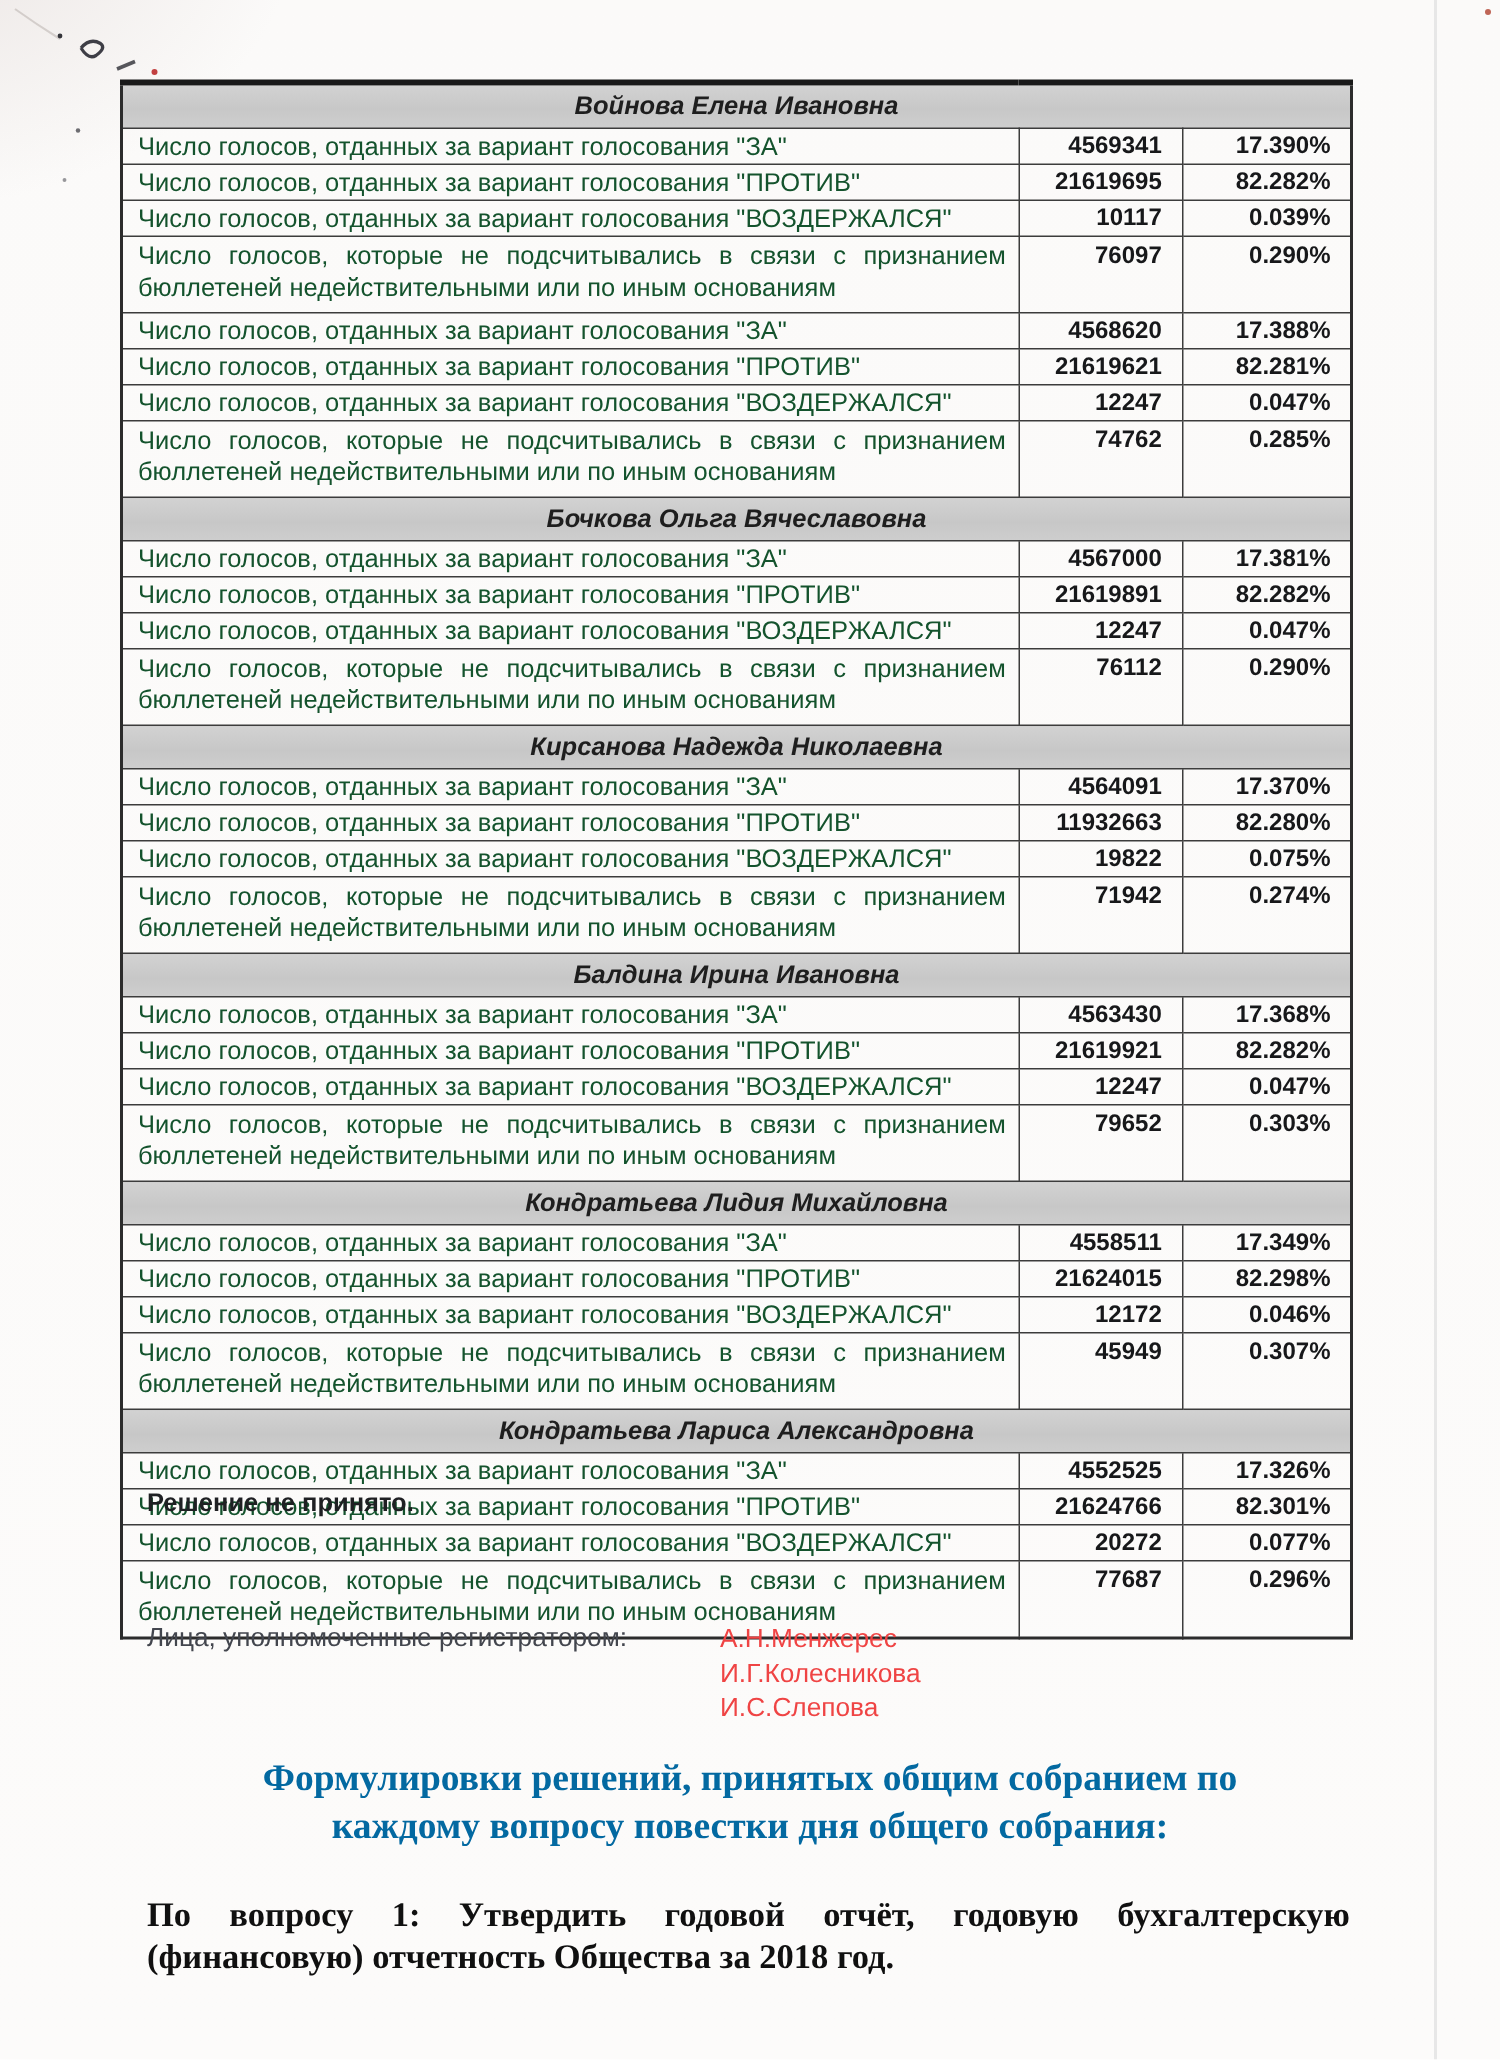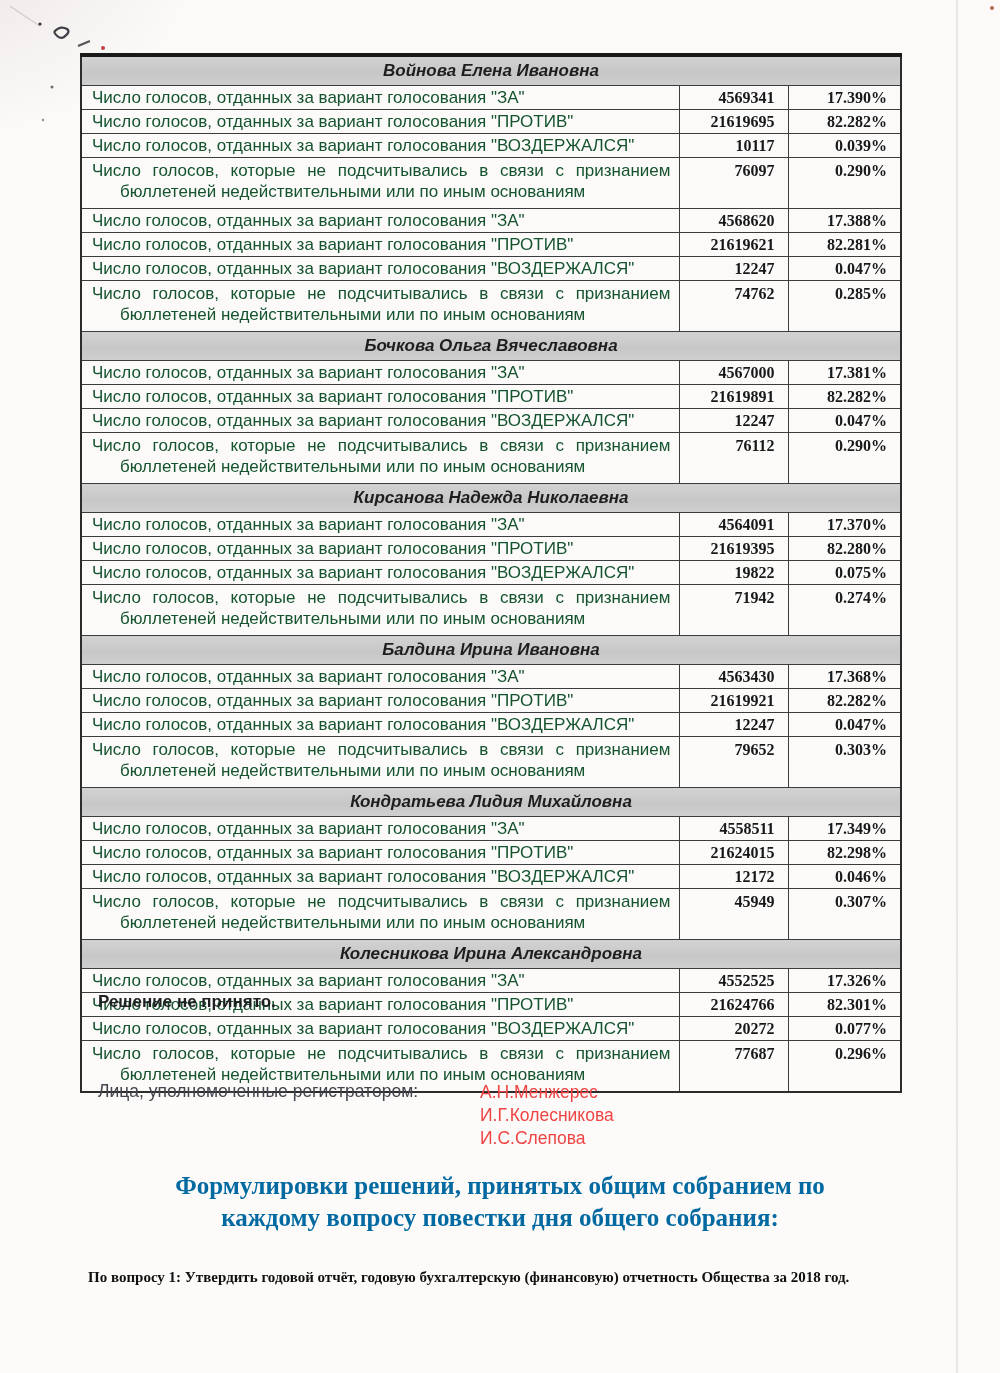--- a/index.html
+++ b/index.html
@@ -21,40 +21,40 @@
     border:2px solid #2c2c2c;border-top:4px solid #191919;
     font-family:"Liberation Sans",sans-serif;
   }
   table.vote-table td{border:1px solid #3c3c3c;overflow:hidden;}
   td.band-cell{
     height:26px;background:linear-gradient(180deg,#d2d2d2 0%,#c7c7c7 55%,#cecece 100%);
     text-align:center;font-weight:bold;font-style:italic;font-size:17px;color:#1e1e1e;
   }
   tr.vote-row td{height:21px;}
   td.lbl{padding:0 8px 0 10px;font-size:17px;color:#14532d;white-space:nowrap;}
-  td.num,td.pct{text-align:right;font-weight:bold;font-size:16px;color:#17181a;font-family:Liberation Serif, serif;}
+  td.num,td.pct{text-align:right;font-weight:bold;font-size:16px;color:#17181a;}
   td.num{padding-right:13px;}
   td.pct{padding-right:13px;}
   tr.invalid-row td{height:47px;vertical-align:top;padding-top:2px;}
   td.invalid-lbl{white-space:normal;line-height:21px;}
   td.invalid-lbl .l1{display:block;text-align:justify;text-align-last:justify;}
-  td.invalid-lbl .l2{display:block;text-align:left;margin-left:28px;}
+  td.invalid-lbl .l2{display:block;text-align:left;}
   tr.invalid-row td.num,tr.invalid-row td.pct{line-height:21px;}
   
   .decision-note{position:absolute;left:98px;top:992px;font-weight:bold;font-size:17px;color:#1f2023;}
   .authorized-label{position:absolute;left:98px;top:1081px;font-size:17.5px;color:#43464e;}
   .authorized-names{position:absolute;left:480px;top:1081px;font-size:17.5px;color:#ef4444;line-height:23px;}
   .resolutions-heading{
     position:absolute;left:0;top:1170px;width:1000px;text-align:center;
     font-family:"Liberation Serif",serif;font-weight:bold;font-size:25px;line-height:32px;color:#0369a1;
   }
   .resolutions-heading .inner{display:inline-block;max-width:720px;}
   .question-1{
-    position:absolute;left:88px;top:1263px;width:802px;
-    font-family:"Liberation Serif",serif;font-weight:bold;font-size:15px;line-height:28px;
+    position:absolute;left:98px;top:1263px;width:802px;
+    font-family:"Liberation Serif",serif;font-weight:bold;font-size:23px;line-height:28px;
     text-align:justify;color:#101010;
   }
 </style>
 </head>
 <body>
 
 <svg class="artifacts" width="140" height="130" viewBox="0 0 140 130">
   <path d="M10,6 q14,10 30,20" stroke="#b9b2ae" stroke-width="1.4" fill="none" opacity="0.55"></path>
   <circle cx="40" cy="24" r="1.6" fill="#34343a"></circle>
   <path d="M54,32 q6,-7 13,-3 q4,3 -3,8 q-5,3 -10,-5" stroke="#2a2a33" stroke-width="2.2" fill="none" opacity="0.9"></path>
@@ -156,21 +156,21 @@
   <tr class="band-row">
     <td class="band-cell" colspan="3">Кирсанова Надежда Николаевна</td>
   </tr>
   <tr class="vote-row">
     <td class="lbl">Число голосов, отданных за вариант голосования "ЗА"</td>
     <td class="num">4564091</td>
     <td class="pct">17.370%</td>
   </tr>
   <tr class="vote-row">
     <td class="lbl">Число голосов, отданных за вариант голосования "ПРОТИВ"</td>
-    <td class="num">21619395</td>
+    <td class="num">11932663</td>
     <td class="pct">82.280%</td>
   </tr>
   <tr class="vote-row">
     <td class="lbl">Число голосов, отданных за вариант голосования "ВОЗДЕРЖАЛСЯ"</td>
     <td class="num">19822</td>
     <td class="pct">0.075%</td>
   </tr>
   <tr class="invalid-row">
     <td class="lbl invalid-lbl">
       <span class="l1">Число голосов, которые не подсчитывались в связи с признанием</span>
@@ -228,21 +228,21 @@
   <tr class="invalid-row">
     <td class="lbl invalid-lbl">
       <span class="l1">Число голосов, которые не подсчитывались в связи с признанием</span>
       <span class="l2">бюллетеней недействительными или по иным основаниям</span>
     </td>
     <td class="num">45949</td>
     <td class="pct">0.307%</td>
   </tr>
 
   <tr class="band-row">
-    <td class="band-cell" colspan="3">Колесникова Ирина Александровна</td>
+    <td class="band-cell" colspan="3">Кондратьева Лариса Александровна</td>
   </tr>
   <tr class="vote-row">
     <td class="lbl">Число голосов, отданных за вариант голосования "ЗА"</td>
     <td class="num">4552525</td>
     <td class="pct">17.326%</td>
   </tr>
   <tr class="vote-row">
     <td class="lbl">Число голосов, отданных за вариант голосования "ПРОТИВ"</td>
     <td class="num">21624766</td>
     <td class="pct">82.301%</td>

